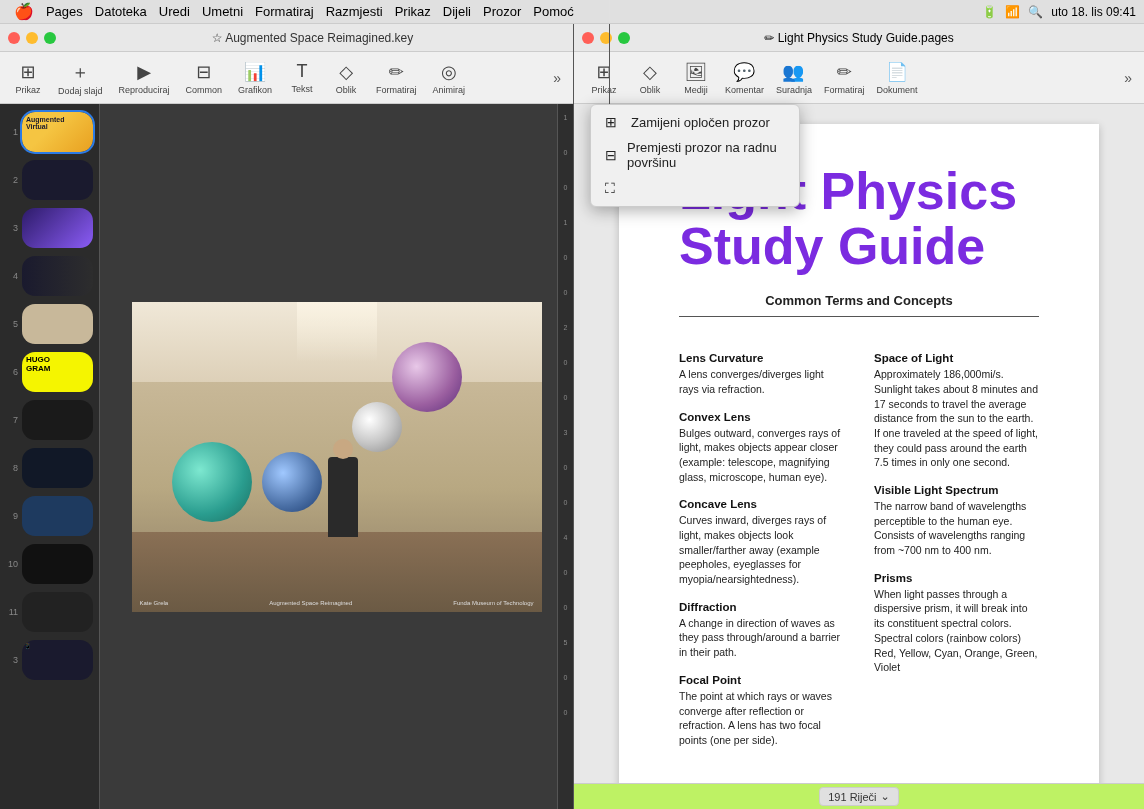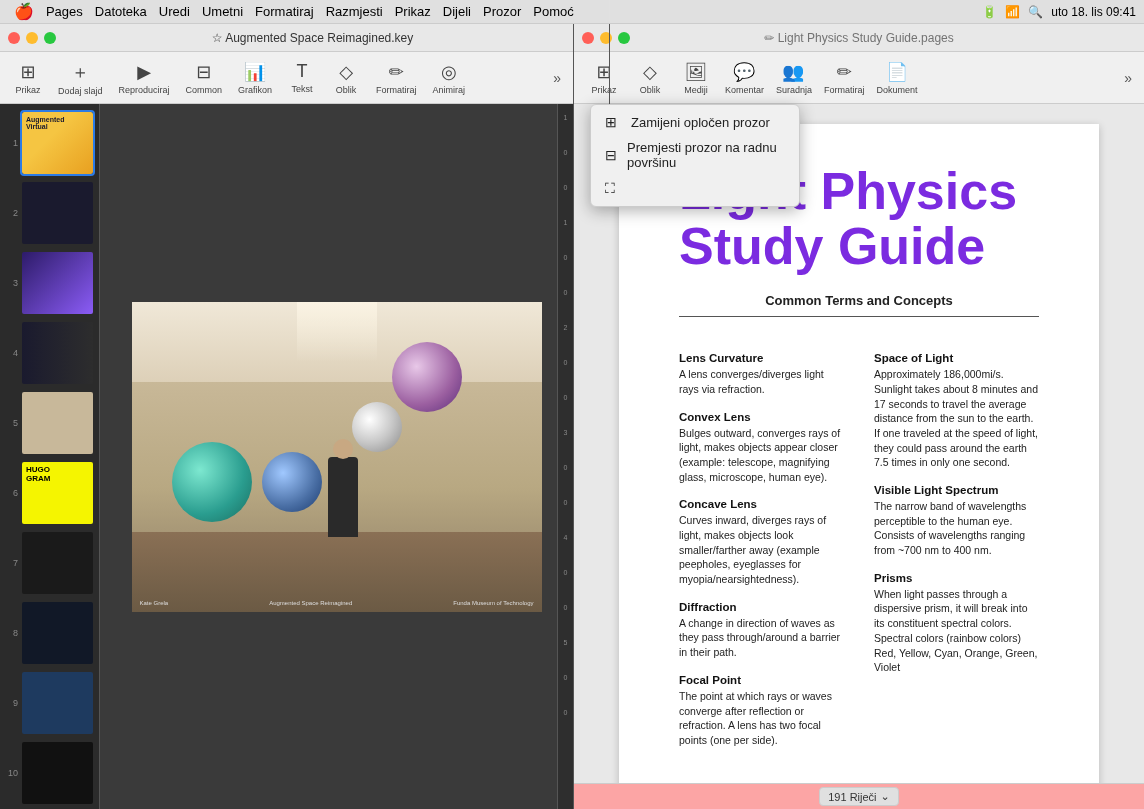--- a/index.html
+++ b/index.html
@@ -157,22 +157,22 @@
       gap: 4px;
     }
     .slide-num {
       font-size: 9px;
       color: #888;
       width: 12px;
       text-align: right;
     }
     .slide-img {
       flex: 1;
-      height: 62px;
-      border-radius: 2px;
+      height: 40px;
+      border-radius: 13px;
       overflow: hidden;
       position: relative;
     }
     .slide-thumb.active .slide-img {
       outline: 2px solid #2c7be5;
     }
 
     
     .s1 { background: linear-gradient(135deg, #f5c542 40%, #e8a020 100%); }
     .s1-text { position: absolute; top: 4px; left: 4px; font-size: 7px; font-weight: bold; color: #1a1a2e; }
@@ -336,21 +336,21 @@
       padding: 0 8px;
       gap: 6px;
       position: relative;
       border-bottom: 1px solid #ccc;
     }
     .right-title {
       position: absolute;
       left: 50%;
       transform: translateX(-50%);
       font-size: 12px;
-      color: #737373;
+      color: #000000;
       white-space: nowrap;
     }
 
     .right-toolbar {
       height: 52px;
       background: #f0f0f0;
       border-bottom: 1px solid #ccc;
       display: flex;
       align-items: center;
       padding: 0 8px;
@@ -420,21 +420,21 @@
     .doc-def {
       font-size: 10.5px;
       color: #222;
       line-height: 1.4;
       margin-bottom: 4px;
     }
 
     
     .right-statusbar {
       height: 26px;
-      background: #fca5a5;
+      background: #bef264;
       border-top: 1px solid #ccc;
       display: flex;
       align-items: center;
       justify-content: center;
       gap: 6px;
       font-size: 11px;
       color: #333;
     }
     .word-count-btn {
       background: #e0e0e0;

